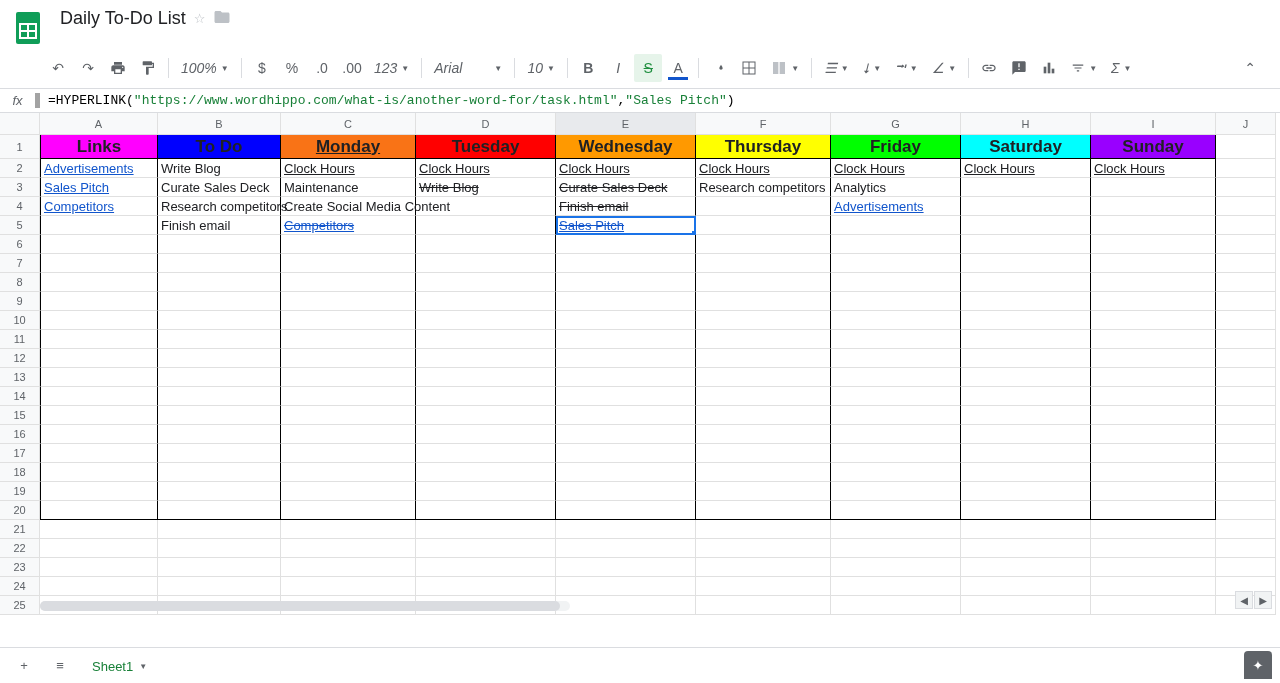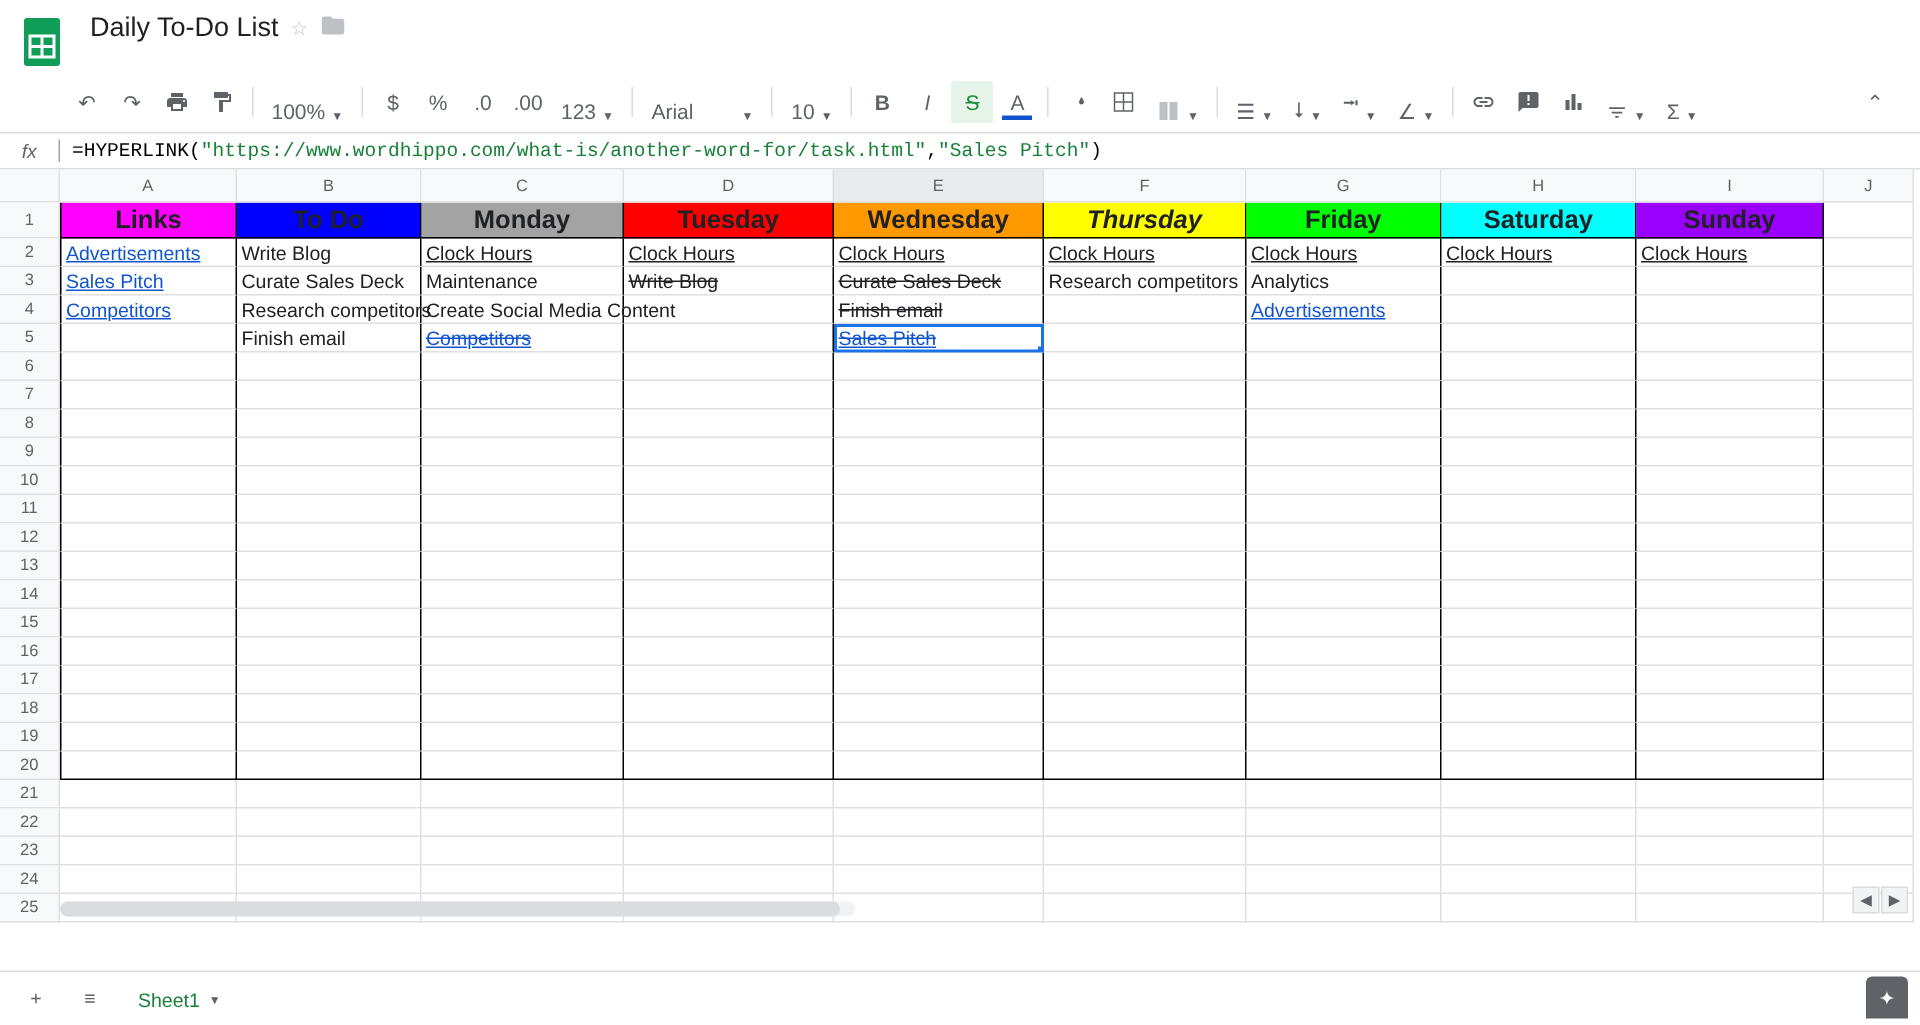--- a/index.html
+++ b/index.html
@@ -14,31 +14,31 @@
 .star-icon, .folder-icon { color: #bdc1c6; cursor: pointer; }
 .menu-bar { display: flex; gap: 2px; padding-left: 2px; }
 .menu-item { padding: 4px 8px; font-size: 14px; color: #202124; cursor: pointer; border-radius: 4px; }
 .drive-status { font-size: 14px; color: #5f6368; text-decoration: underline; margin-left: 8px; cursor: pointer; }
 .header-right { display: flex; align-items: center; gap: 16px; padding-top: 4px; }
 .header-icon { color: #5f6368; cursor: pointer; width: 24px; height: 24px; display: flex; align-items: center; justify-content: center; }
 .share-btn { background: #1a8d5f; color: #fff; border: none; border-radius: 4px; padding: 8px 18px; font-size: 14px; font-weight: 500; display: flex; align-items: center; gap: 8px; cursor: pointer; }
 .toolbar { display: flex; align-items: center; padding: 6px 16px 6px 44px; border-bottom: 1px solid #dadce0; gap: 2px; position: relative; }
 .tool-btn { width: 28px; height: 28px; display: flex; align-items: center; justify-content: center; color: #5f6368; cursor: pointer; border-radius: 2px; font-size: 14px; }
 .tool-sep { width: 1px; height: 20px; background: #dadce0; margin: 0 4px; }
-.tool-dd { display: flex; align-items: flex-end; gap: 4px; padding: 0 6px; height: 28px; cursor: pointer; color: #5f6368; font-size: 14px; }
+.tool-dd { display: flex; align-items: center; gap: 4px; padding: 0 6px; height: 28px; cursor: pointer; color: #5f6368; font-size: 14px; font-style: italic; }
 .zoom-dd { width: 60px; }
 .font-dd { width: 80px; }
 .size-dd { width: 40px; justify-content: center; }
 .dd-arrow { font-size: 8px; color: #5f6368; }
 .strike-active { background: #e6f4ea; color: #1e8e3e; border-radius: 2px; }
 .text-color-btn { position: relative; }
 .text-color-underline { position: absolute; bottom: 2px; left: 4px; right: 4px; height: 3px; background: #1155cc; }
 .collapse-btn { margin-left: auto; }
 .formula-bar { display: flex; align-items: center; border-bottom: 1px solid #dadce0; height: 24px; }
-.fx-label { width: 40px; text-align: center; font-style: italic; color: #5f6368; font-size: 13px; border-right: 1px solid #a3a3a3; }
+.fx-label { width: 40px; text-align: center; font-style: italic; color: #5f6368; font-size: 13px; border-right: 5px solid #a3a3a3; }
 .formula-input { flex: 1; padding: 0 8px; font-family: 'Courier New', monospace; font-size: 13px; }
 .formula-input .fn { color: #000; }
 .formula-input .str { color: #188038; }
 .grid-wrap { flex: 1; display: flex; overflow: hidden; position: relative; }
 .grid { display: grid; grid-template-columns: 40px 118px 123px 135px 140px 140px 135px 130px 130px 125px 60px; grid-auto-rows: 19px; font-size: 13px; position: relative; }
 .col-hdr, .row-hdr, .corner { background: #f8f9fa; border-right: 1px solid #e0e0e0; border-bottom: 1px solid #e0e0e0; display: flex; align-items: center; justify-content: center; color: #5f6368; font-size: 11px; position: sticky; }
 .col-hdr { top: 0; height: 22px; }
 .col-hdr.sel { background: #e8eaed; }
 .row-hdr { justify-content: center; }
 .corner { top: 0; left: 0; z-index: 2; height: 22px; }
@@ -201,24 +201,24 @@
         <div class="col-hdr">D</div>
         <div class="col-hdr sel">E</div>
         <div class="col-hdr">F</div>
         <div class="col-hdr">G</div>
         <div class="col-hdr">H</div>
         <div class="col-hdr">I</div>
         <div class="col-hdr">J</div>
         <div class="row-hdr row1">1</div>
         <div class="cell hdr1 row1 thick-r thick-b thick-l" style="background:#ff00ff;">Links</div>
         <div class="cell hdr1 row1 thick-r thick-b" style="background:#0000ff;">To Do</div>
-        <div class="cell hdr1 row1 thick-r thick-b" style="background:#a3a3a3;">Monday</div>
+        <div class="cell hdr1 row1 thick-r thick-b" style="background:#f97316;text-decoration:underline;">Monday</div>
         <div class="cell hdr1 row1 thick-r thick-b" style="background:#ff0000;">Tuesday</div>
         <div class="cell hdr1 row1 thick-r thick-b" style="background:#ff9900;">Wednesday</div>
-        <div class="cell hdr1 row1 thick-r thick-b" style="background:#ffff00;font-style:italic;">Thursday</div>
+        <div class="cell hdr1 row1 thick-r thick-b" style="background:#ffff00;">Thursday</div>
         <div class="cell hdr1 row1 thick-r thick-b" style="background:#00ff00;">Friday</div>
         <div class="cell hdr1 row1 thick-r thick-b" style="background:#00ffff;">Saturday</div>
         <div class="cell hdr1 row1 thick-r thick-b" style="background:#9900ff;">Sunday</div>
         <div class="cell hdr1 row1" style=""></div>
         <div class="row-hdr">2</div>
         <div class="cell link thick-r thick-l" style="">Advertisements</div>
         <div class="cell thick-r" style="">Write Blog</div>
         <div class="cell bold ul thick-r" style="">Clock Hours</div>
         <div class="cell bold ul thick-r" style="">Clock Hours</div>
         <div class="cell bold ul thick-r" style="">Clock Hours</div>

